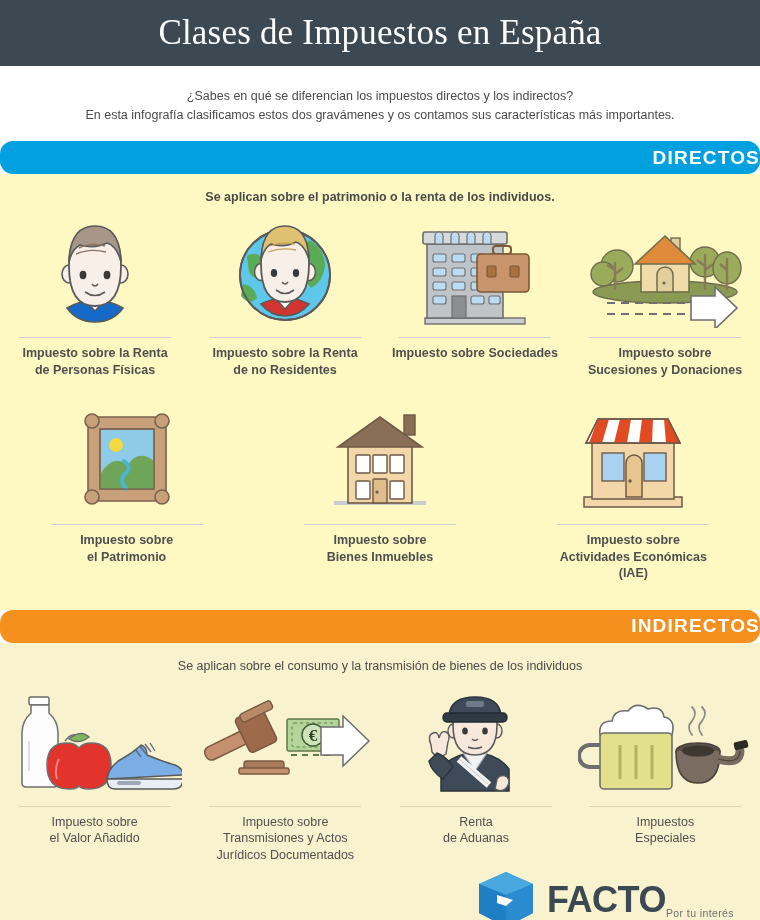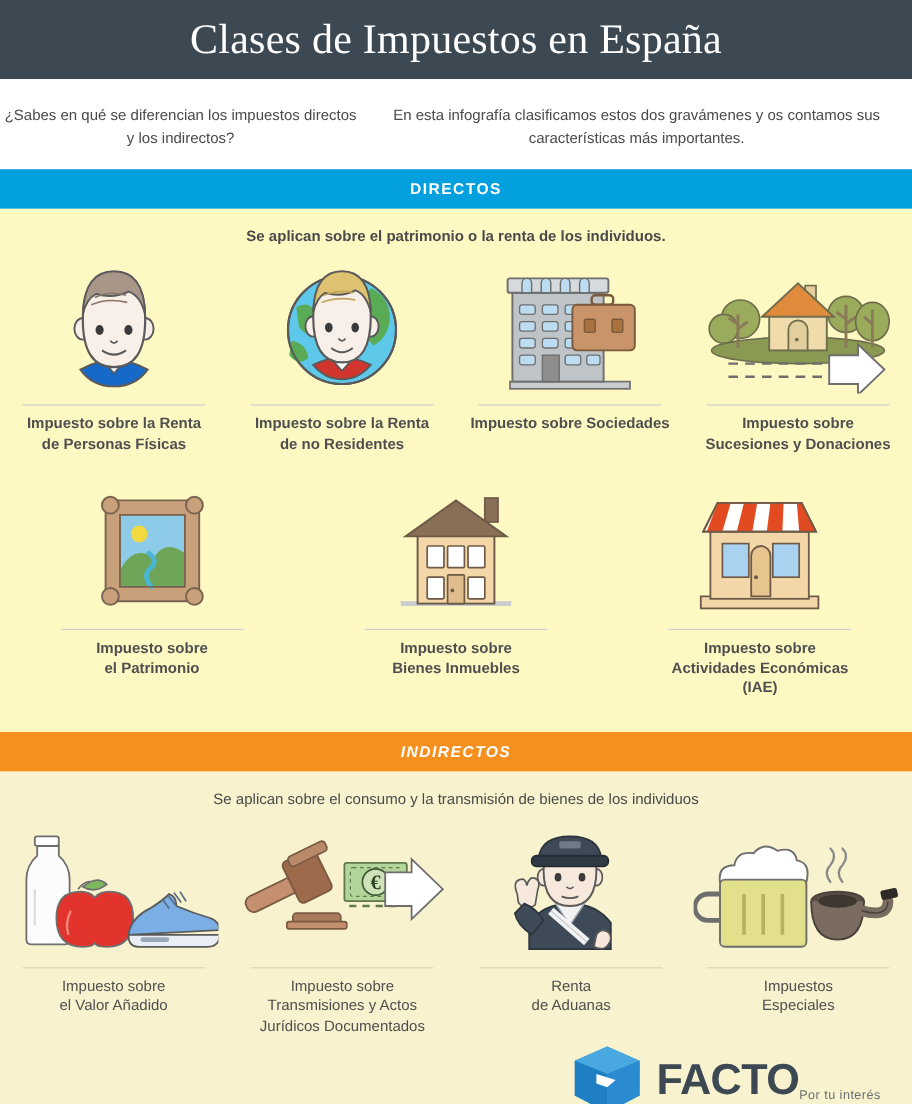--- a/index.html
+++ b/index.html
@@ -22,42 +22,43 @@
     font-weight: 400;
     font-size: 35px;
     color: #ffffff;
     letter-spacing: 0.2px;
   }
 
   
   .intro {
     height: 75px;
     background: #ffffff;
-    display: flex; flex-direction: row;
+    display: flex; flex-direction: column;
     align-items: center; justify-content: center;
     padding-top: 4px;
   }
   .intro p {
     font-size: 12.5px;
     color: #4a4a4a;
     line-height: 19px;
     text-align: center;
   }
 
   
   .band {
     height: 33px;
-    display: flex; align-items: center; justify-content: center;
+    display: flex; align-items: center; justify-content: flex-end;
     color: #ffffff;
     font-weight: bold;
-    font-size: 13px;
+    font-size: 19px;
     letter-spacing: 1.2px;
+    border-radius: 13px;
   }
   .band-direct   { background: #03a0e0; }
-  .band-indirect { background: #f5901f; font-style: italic; }
+  .band-indirect { background: #f5901f; }
 
   .section-direct   { background: #fef9c3; padding-top: 16px; padding-bottom: 28px; font-weight: bold; }
   .section-indirect { background: #f8f3ce; padding-top: 16px; padding-bottom: 4px; }
 
   .subtitle {
     text-align: center;
     font-size: 12.5px;
     color: #4a4a4a;
     margin-bottom: 12px;
   }

